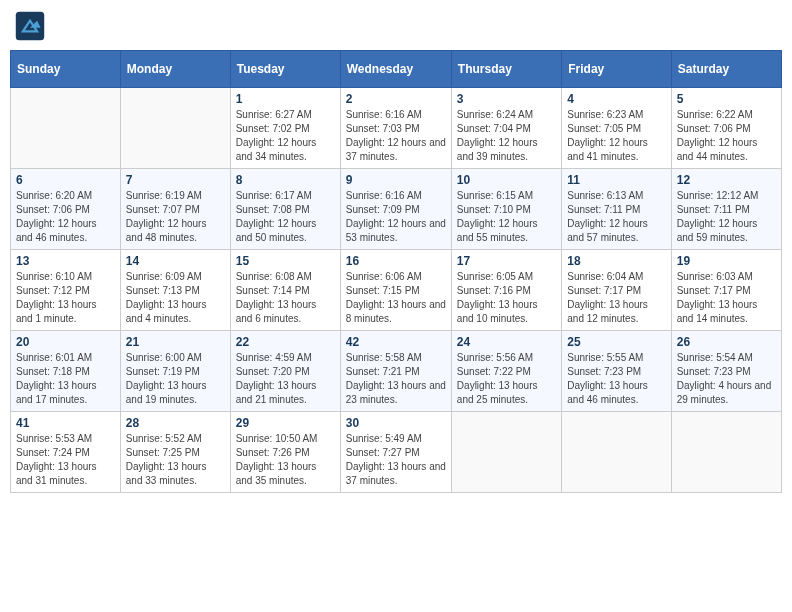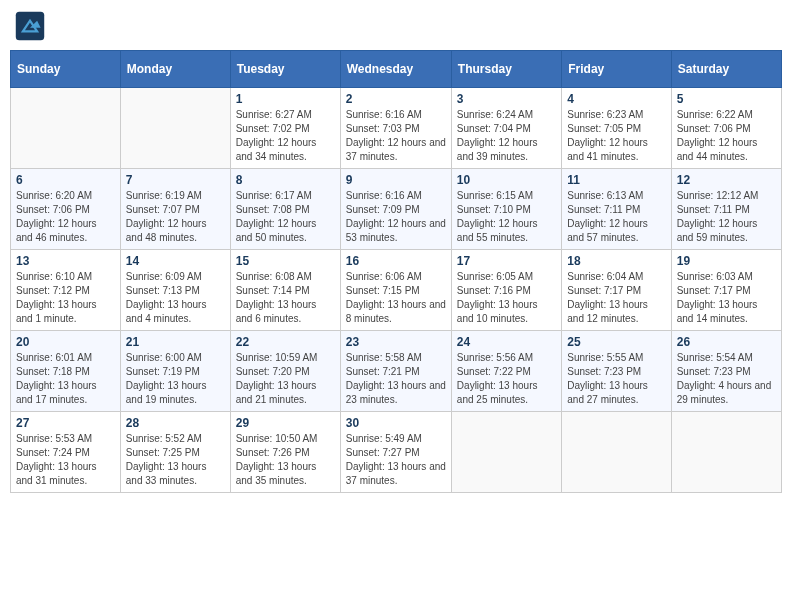--- a/index.html
+++ b/index.html
@@ -296,61 +296,61 @@
         <span class="day-num">21</span>
         <div class="day-detail">
           <span>Sunrise: 6:00 AM</span><br>
           <span>Sunset: 7:19 PM</span><br>
           <span>Daylight: 13 hours and 19 minutes.</span>
         </div>
       </td>
         <td>
         <span class="day-num">22</span>
         <div class="day-detail">
-          <span>Sunrise: 10:59 AM</span><br>
+          <span>Sunrise: 4:59 AM</span><br>
           <span>Sunset: 7:20 PM</span><br>
           <span>Daylight: 13 hours and 21 minutes.</span>
         </div>
       </td>
         <td>
-        <span class="day-num">23</span>
+        <span class="day-num">42</span>
         <div class="day-detail">
           <span>Sunrise: 5:58 AM</span><br>
           <span>Sunset: 7:21 PM</span><br>
           <span>Daylight: 13 hours and 23 minutes.</span>
         </div>
       </td>
         <td>
         <span class="day-num">24</span>
         <div class="day-detail">
           <span>Sunrise: 5:56 AM</span><br>
           <span>Sunset: 7:22 PM</span><br>
           <span>Daylight: 13 hours and 25 minutes.</span>
         </div>
       </td>
         <td>
         <span class="day-num">25</span>
         <div class="day-detail">
           <span>Sunrise: 5:55 AM</span><br>
           <span>Sunset: 7:23 PM</span><br>
-          <span>Daylight: 13 hours and 27 minutes.</span>
+          <span>Daylight: 13 hours and 46 minutes.</span>
         </div>
       </td>
         <td>
         <span class="day-num">26</span>
         <div class="day-detail">
           <span>Sunrise: 5:54 AM</span><br>
           <span>Sunset: 7:23 PM</span><br>
           <span>Daylight: 4 hours and 29 minutes.</span>
         </div>
       </td>
       </tr>
       <tr>
         <td>
-        <span class="day-num">27</span>
+        <span class="day-num">41</span>
         <div class="day-detail">
           <span>Sunrise: 5:53 AM</span><br>
           <span>Sunset: 7:24 PM</span><br>
           <span>Daylight: 13 hours and 31 minutes.</span>
         </div>
       </td>
         <td>
         <span class="day-num">28</span>
         <div class="day-detail">
           <span>Sunrise: 5:52 AM</span><br>

